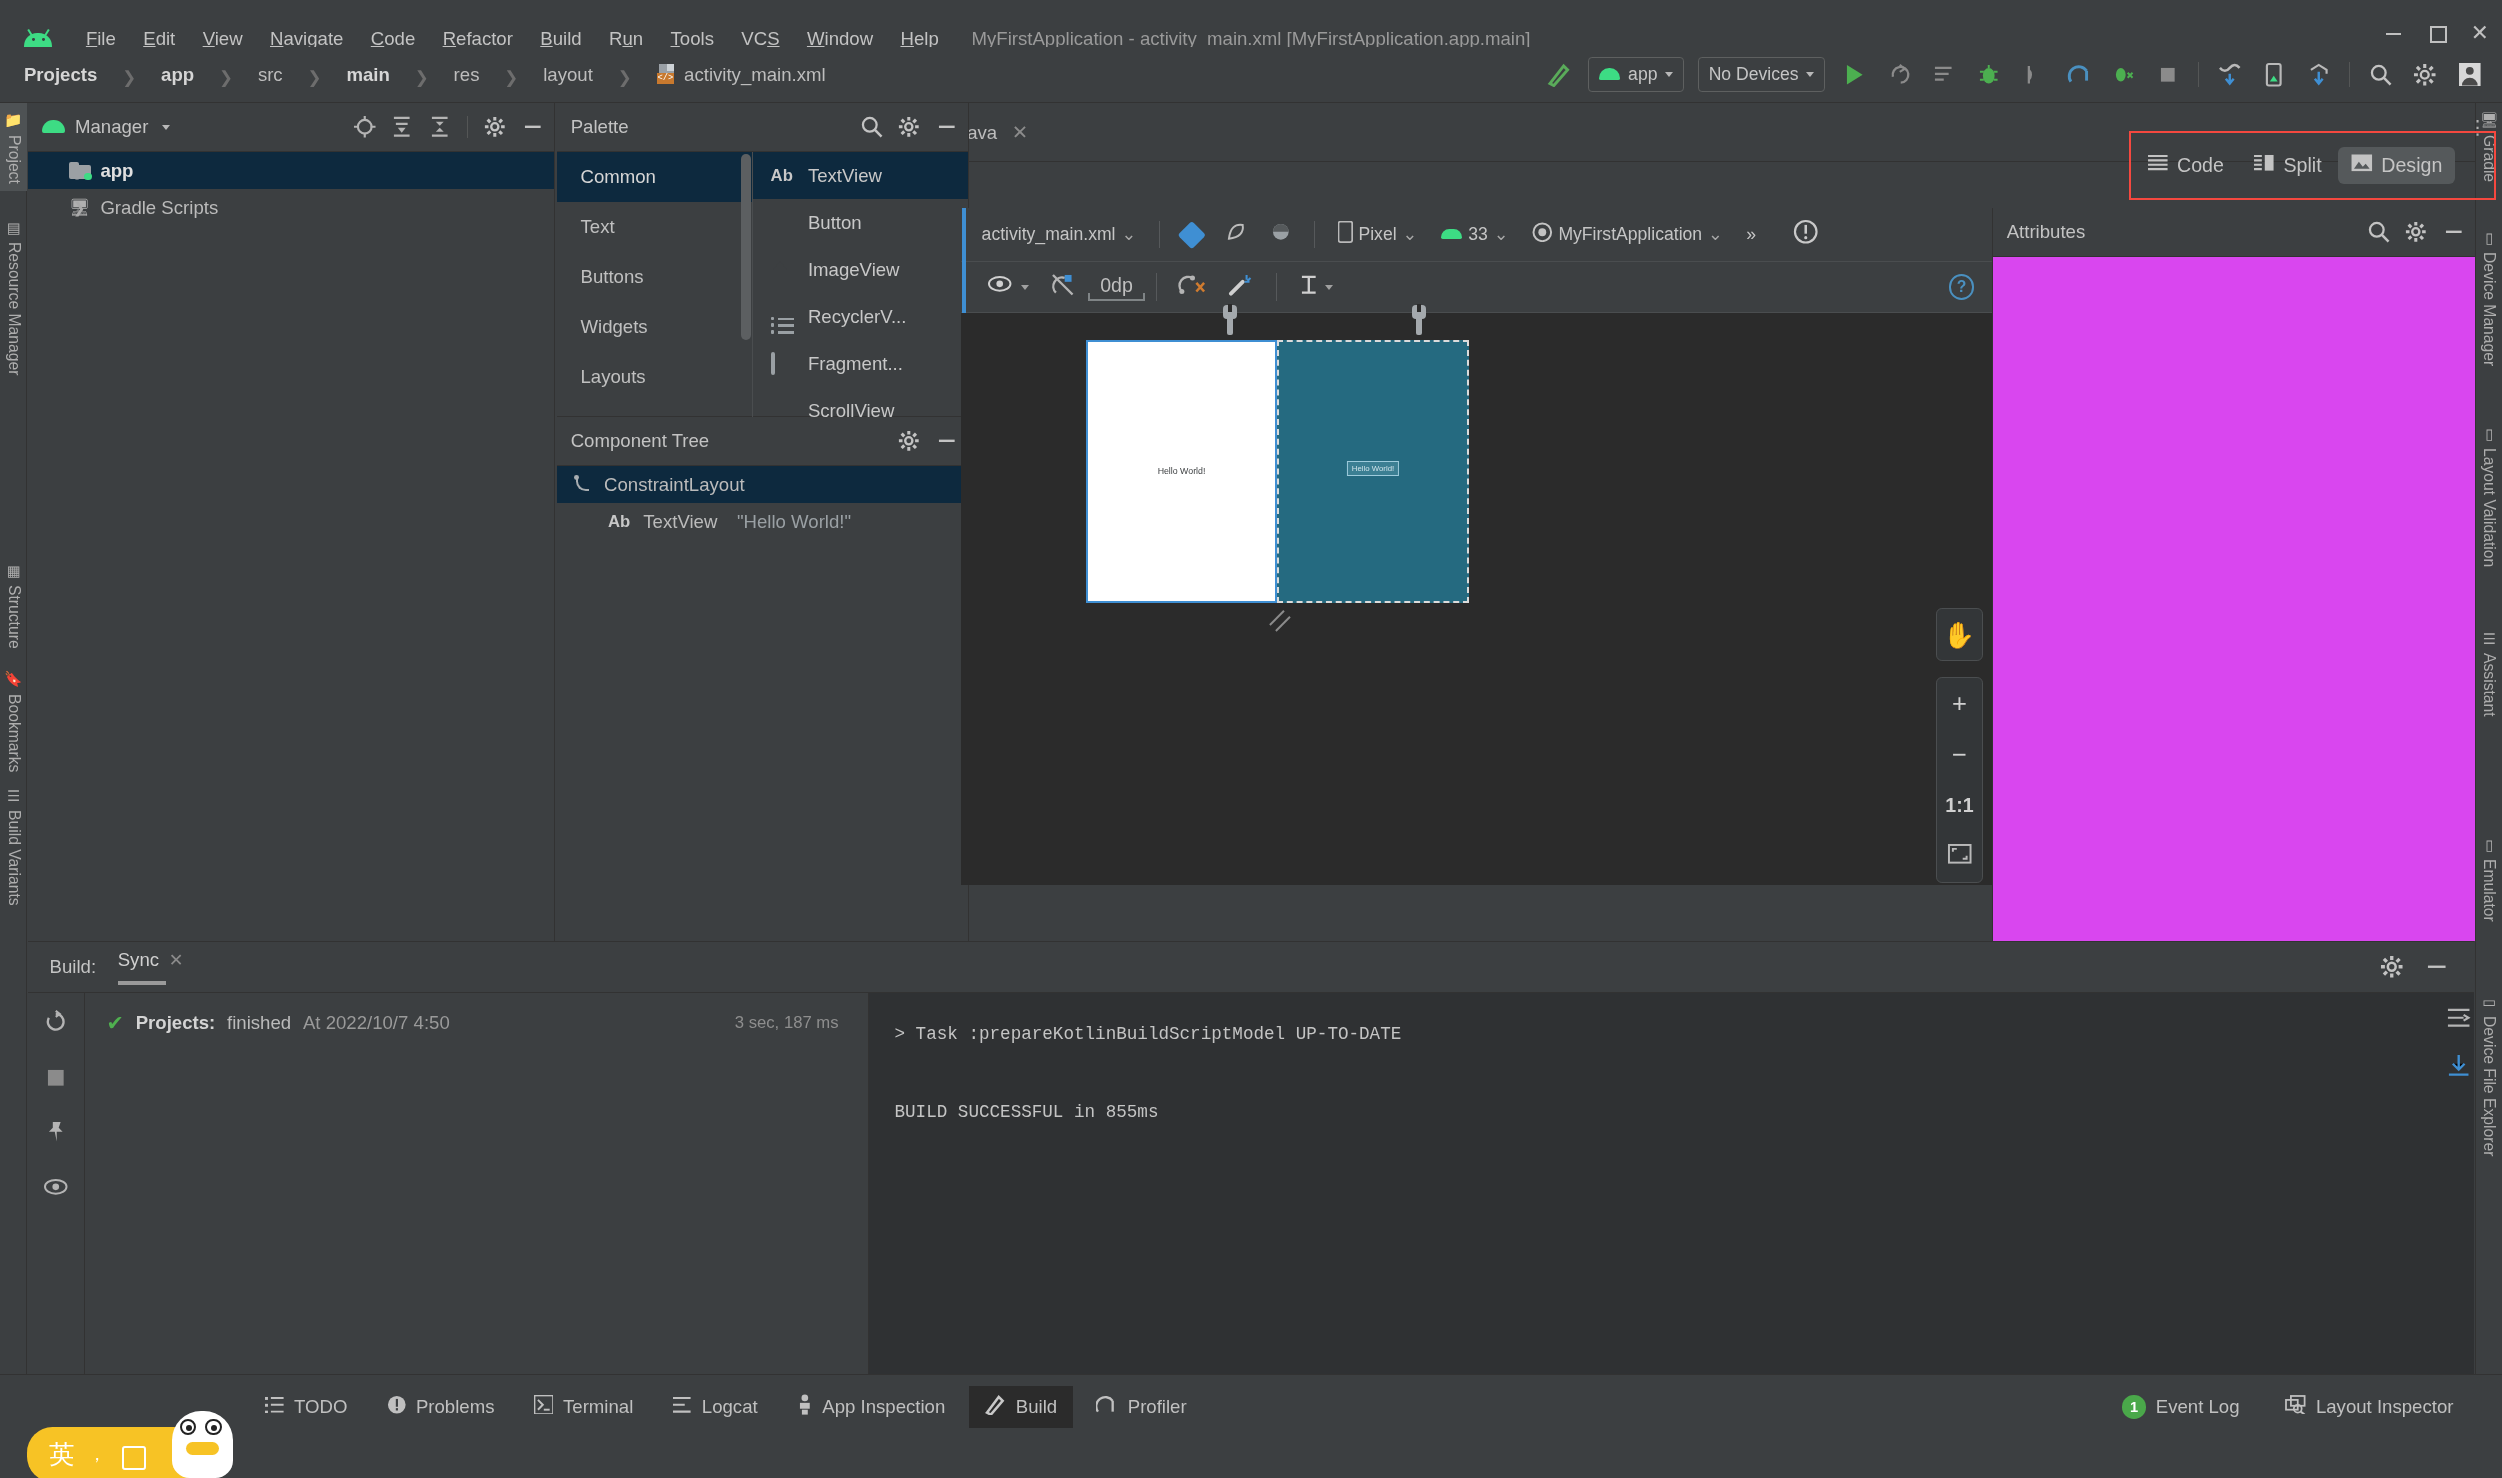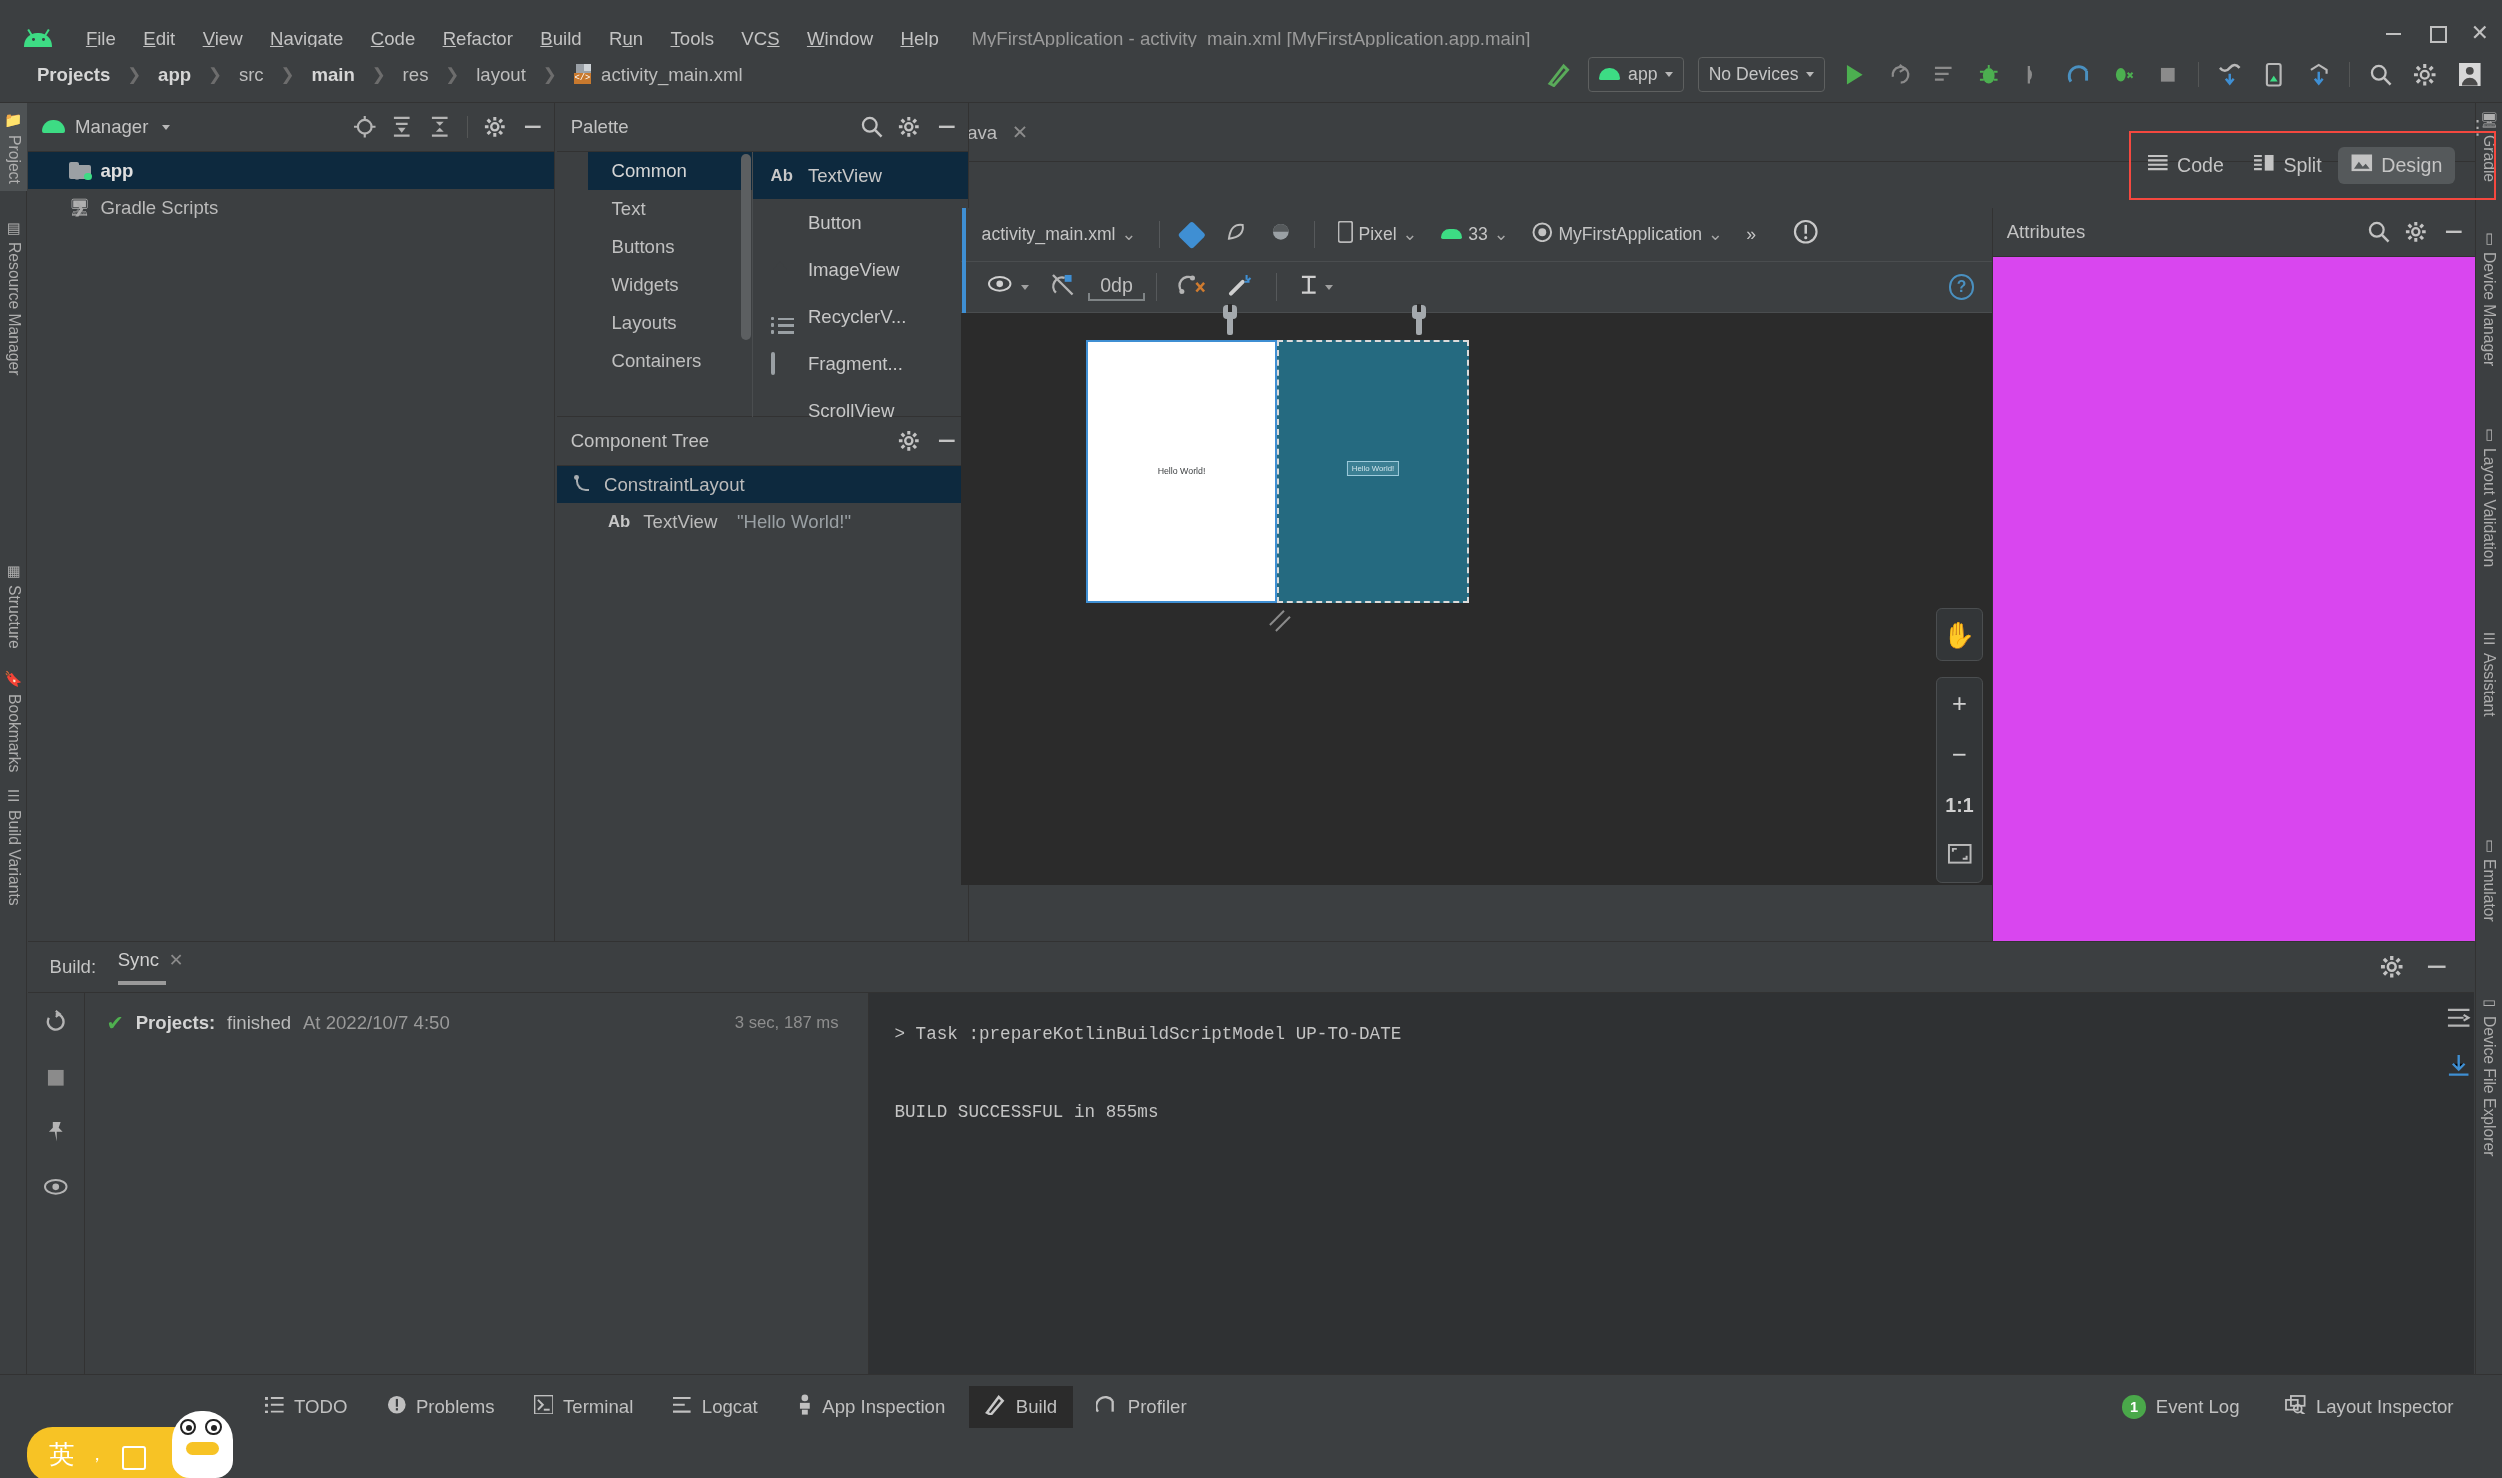--- a/index.html
+++ b/index.html
@@ -43,21 +43,21 @@
   .wc.min::after { content:''; position:absolute; left:1px; top:8.8px; width:15.7px; height:2px; background:#c0c0c0; }
   .wc.max::after { content:''; position:absolute; left:2px; top:2px; width:13.7px; height:13.7px; border:2px solid #c0c0c0; }
   .wc.close { font-size:21.6px; line-height:17.6px; text-align:center; }
 
   
   .navbar {
     position:absolute; left:0; top:47px; width:2502px; height:56px;
     background:#3c3f41; display:flex; align-items:center;
     border-bottom:1px solid #323232;
   }
-  .crumbs { display:flex; align-items:center; padding-left:30px; gap:8px; }
+  .crumbs { display:flex; align-items:flex-end; padding-left:17px; gap:16px; }
   .crumb { font-size:18.6px; color:#bdbdbd; padding:2px 6.9px; }
   .crumb.bold { font-weight:bold; color:#d6d6d6; }
   .crumb-sep { color:#6d6d6d; font-size:16.7px; padding:0 2px; }
   .xml-ico {
     width:21.6px; height:21.6px; position:relative; display:inline-block; margin-right:5.9px; vertical-align:-4.9px;
   }
   .xml-ico .sheet { position:absolute; left:2px; top:0px; width:15.7px; height:16.7px; background:#9aa0a6; }
   .xml-ico .fold { position:absolute; left:10.8px; top:0; width:6.9px; height:6.9px; background:#cdd2d6; }
   .xml-ico .tag {
     position:absolute; left:0px; top:8.8px; width:17.6px; height:11.8px; background:#c8792e;
@@ -114,21 +114,21 @@
   .folder-ico .ft { position:absolute; left:0; top:0px; width:9.8px; height:4.9px; background:#9ba0a4; border-radius:2px 2px 0 0;}
   .folder-ico .dot { position:absolute; right:-1px; bottom:-1px; width:7.8px; height:7.8px; background:#3ddc84; border-radius:50%; }
 
   
   .palette {
     position:absolute; left:557px; top:103px; width:412px; height:314px;
     background:#3c3f41; border-right:1px solid #323232; border-bottom:1px solid #323232;
   }
   .pal-body { display:flex; height:265px; }
   .pal-cats { width:196px; border-right:1px solid #4a4d4f; position:relative; }
-  .pal-cat { height:38px; display:flex; align-items:center; padding-left:23.5px; font-size:18.6px; color:#c0c0c0;margin-left:31px; }
+  .pal-cat { height:50px; display:flex; align-items:center; padding-left:23.5px; font-size:18.6px; color:#c0c0c0; }
   .pal-cat.sel { background:#0d293e; color:#d6d6d6; }
   .pal-scroll { position:absolute; right:1px; top:2px; width:9.8px; height:186px; background:#5c5f61; border-radius:4.9px; }
   .pal-items { flex:1; }
   .pal-item { height:47px; display:flex; align-items:center; gap:11.8px; padding-left:17.6px; font-size:18.6px; color:#c8c8c8; }
   .pal-item.sel { background:#0d293e; }
   .ab-ico { font-weight:bold; font-size:16.7px; color:#c8c8c8; width:25.5px; }
 
   .ic-btn { width:23.5px;height:16.7px;background:#9aa0a4;border-radius:2.9px; }
   .ic-img { width:23.5px;height:19.6px;background:#9aa0a4;position:relative;overflow:hidden;border-radius:2px; }
   .ic-img::after{content:'';position:absolute;left:2.9px;bottom:0;border-left:7.8px solid transparent;border-right:7.8px solid transparent;border-bottom:9.8px solid #3c3f41;}

